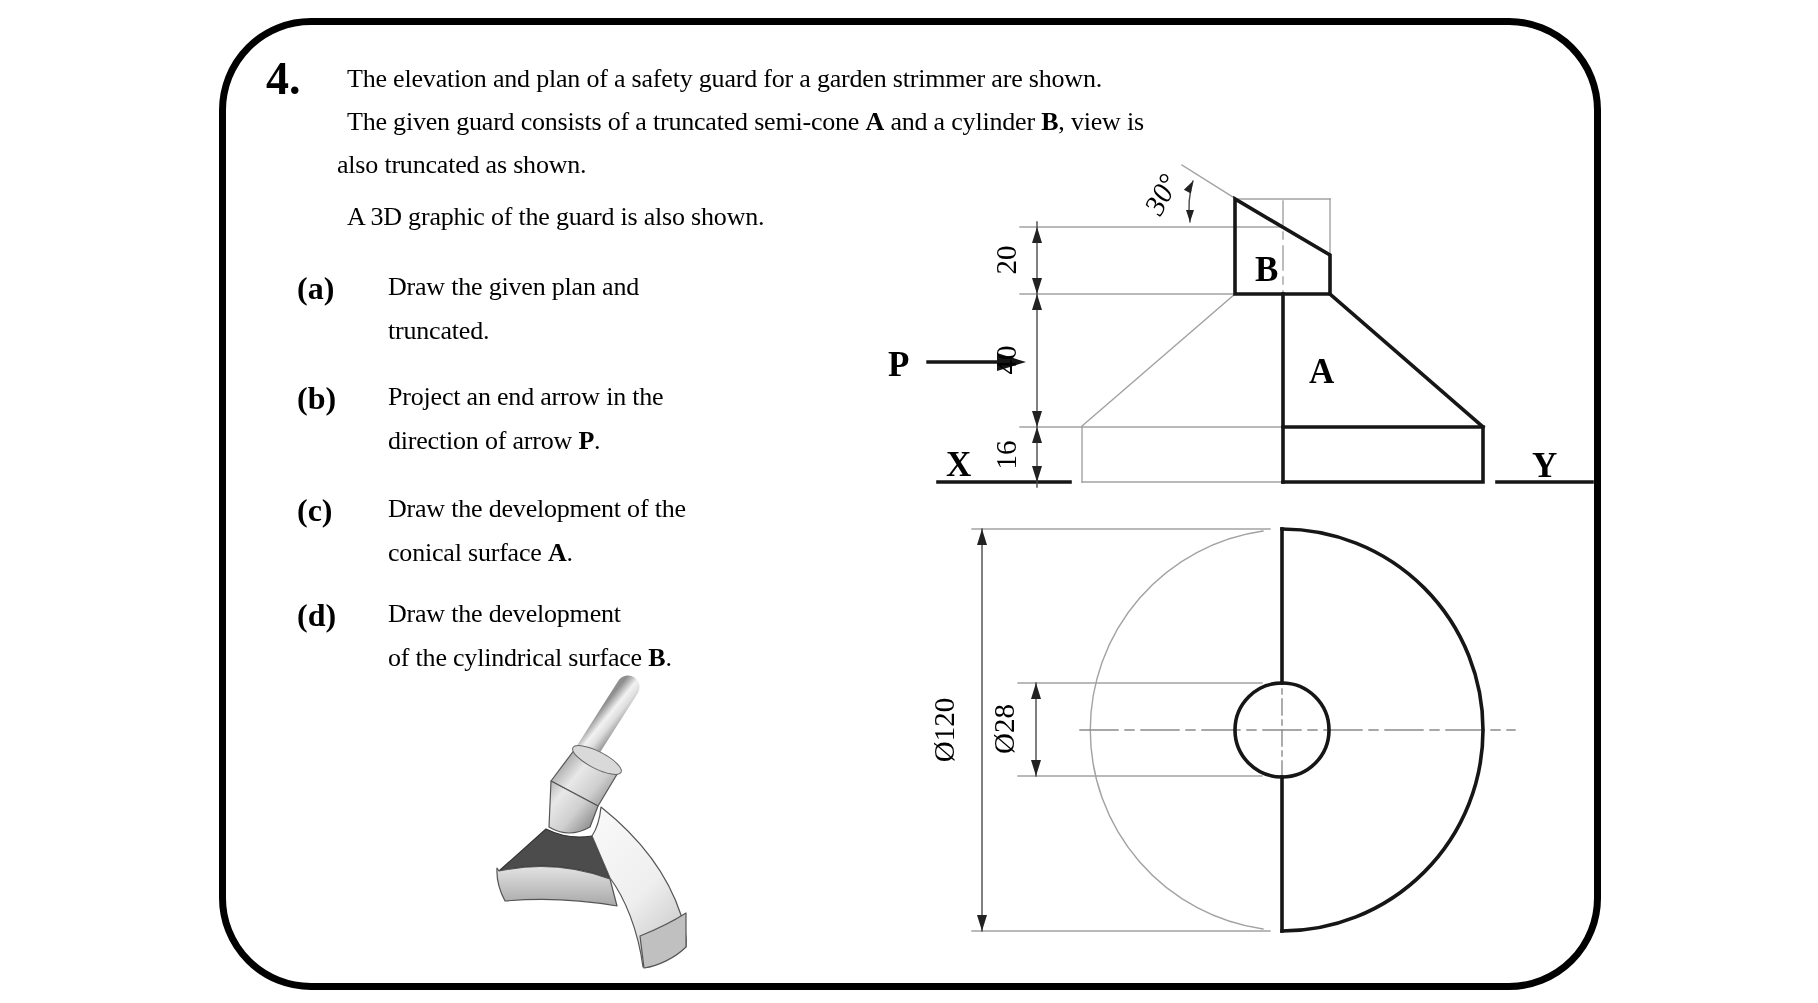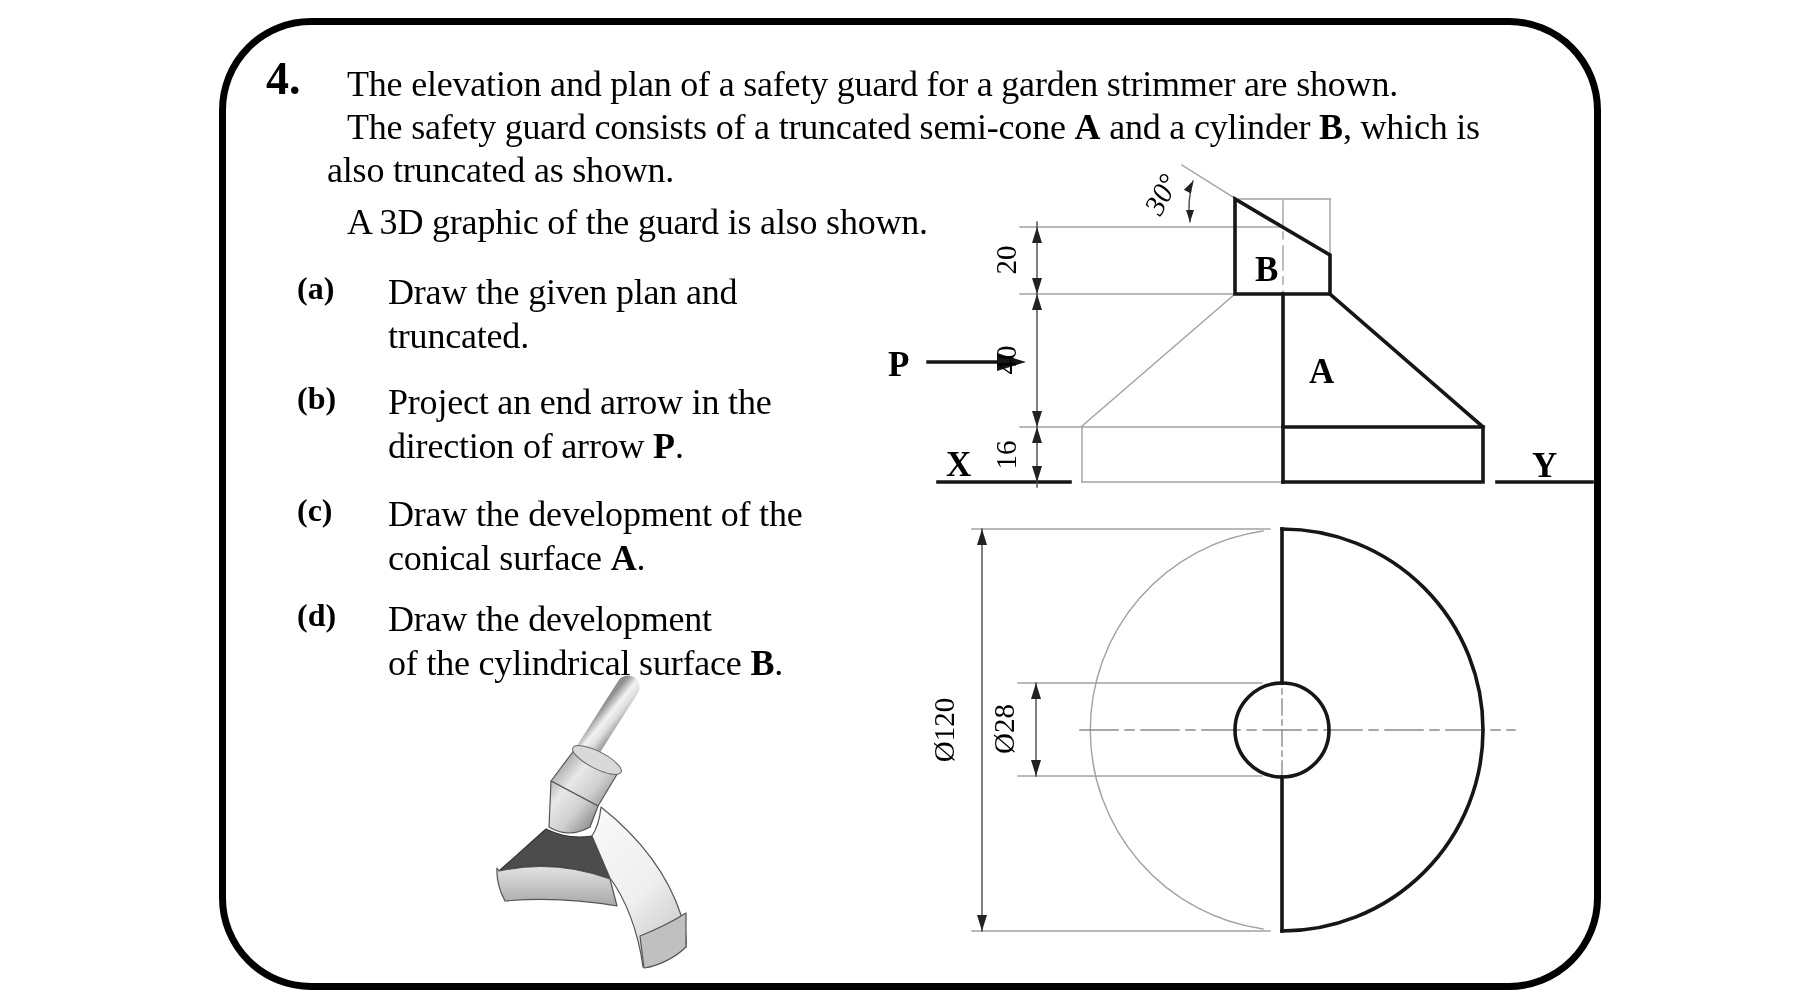--- a/index.html
+++ b/index.html
@@ -5,41 +5,41 @@
   html,body{margin:0;padding:0;background:#fff;}
   .page{
     position:relative;width:1818px;height:1003px;background:#ffffff;overflow:hidden;
     font-family:"Liberation Serif","DejaVu Serif",serif;color:#000;
   }
   .frame{
     position:absolute;left:219px;top:18px;width:1382px;height:972px;
     border:7px solid #000;border-radius:92px;background:transparent;box-sizing:border-box;
   }
   .abs{position:absolute;white-space:nowrap;}
-  .body-text{font-size:36px;letter-spacing:-0.2px;line-height:1.2;}
+  .body-text{font-size:26px;letter-spacing:-0.2px;line-height:1.2;}
   .bold{font-weight:bold;}
   .qnum{font-size:46px;font-weight:bold;}
   .task-label{font-size:32px;font-weight:bold;}
   svg text{font-family:"Liberation Serif","DejaVu Serif",serif;fill:#000;}
   .draw-label{font-size:35px;font-weight:bold;}
   .dim-text{font-size:29px;}
   .angle-text{font-size:29px;font-style:italic;}
 </style>
 </head>
 <body>
 
 <div class="page">
 
   <div class="frame"></div>
 
   <div class="abs qnum" style="left:266px;top:52px;">4.</div>
 
   <div class="abs body-text" style="left:347px;top:63px;">The elevation and plan of a safety guard for a garden strimmer are shown.</div>
-  <div class="abs body-text" style="left:347px;top:106px;"><span>The safety guard consists of a truncated semi-cone </span><span class="bold">A</span><span> and a cylinder </span><span class="bold">B</span><span>, which is</span></div>
-  <div class="abs body-text" style="left:327px;top:149px;">also truncated as shown.</div>
+  <div class="abs body-text" style="left:347px;top:106px;"><span>The given guard consists of a truncated semi-cone </span><span class="bold">A</span><span> and a cylinder </span><span class="bold">B</span><span>, view is</span></div>
+  <div class="abs body-text" style="left:337px;top:149px;">also truncated as shown.</div>
   <div class="abs body-text" style="left:347px;top:201px;">A 3D graphic of the guard is also shown.</div>
 
   <div class="abs task-label" style="left:297px;top:270px;">(a)</div>
   <div class="abs body-text" style="left:388px;top:271px;">Draw the given plan and</div>
   <div class="abs body-text" style="left:388px;top:315px;"><span>truncated.</span><span class="bold"></span><span></span></div>
 
   <div class="abs task-label" style="left:297px;top:380px;">(b)</div>
   <div class="abs body-text" style="left:388px;top:381px;">Project an end arrow in the</div>
   <div class="abs body-text" style="left:388px;top:425px;text-align:right;"><span>direction of arrow </span><span class="bold">P</span><span>.</span></div>
 

